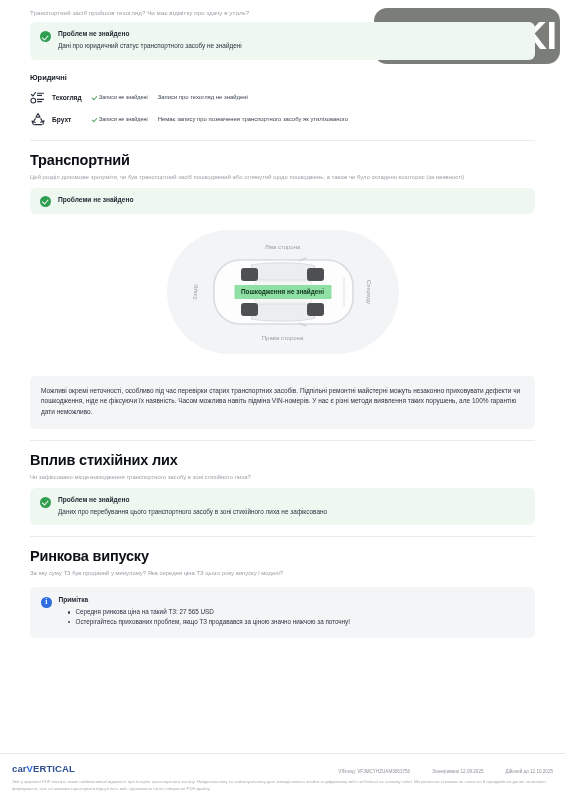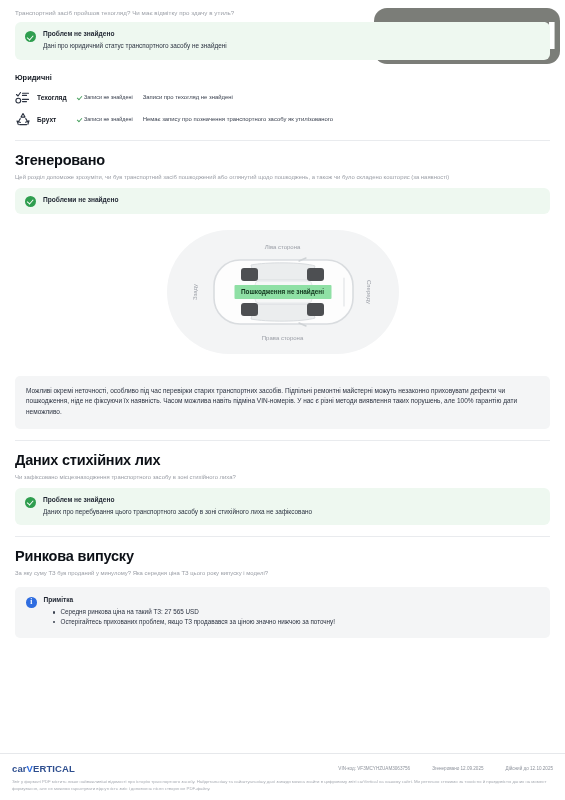--- a/index.html
+++ b/index.html
@@ -19,21 +19,21 @@
     display: flex; align-items: center; justify-content: center;
     letter-spacing: -0.5px;
   }
   .watermark span {
     color: #ffffff; font-size: 38px; font-weight: 700;
     font-family: "Liberation Sans", sans-serif;
     line-height: 1;
   }
 
   
-  .content { position: absolute; left: 0; top: 0; width: 565px; padding: 0 13px; }
+  .content { position: absolute; left: 0; top: 0; width: 565px; padding: 0 28px; }
 
   .question {
     font-size: 6.2px; color: #9a9ea6; letter-spacing: 0.05px;
     padding: 9px 2px 0 2px;
   }
 
   
   .alert-green {
     margin: 6px 2px 0 2px;
     background: #eef8f0;
@@ -149,21 +149,21 @@
     content: ""; position: absolute; left: 0; top: 4px;
     width: 2.4px; height: 2.4px; border-radius: 50%; background: #3b4250;
   }
 
   
   .footer {
     position: absolute; left: 0; bottom: 0; width: 565px;
     border-top: 1px solid #e6e8eb; background: #fff;
     padding: 9px 12px 8px 12px;
   }
-  .footer-top { display: flex; align-items: center; }
+  .footer-top { display: flex; align-items: flex-end; }
   .logo { font-size: 9.5px; font-weight: 700; letter-spacing: 0.1px; }
   .logo .car { color: #2f4f8f; }
   .logo .v { color: #2f6de0; }
   .logo .rest { color: #2f4f8f; }
   .footer-meta { margin-left: auto; display: flex; gap: 22px; align-items: baseline; }
   .meta-item { font-size: 4.6px; color: #8e939c; white-space: nowrap; }
   .footer-disclaimer {
     margin-top: 5px; font-size: 4.3px; color: #a8acb3; line-height: 1.5;
   }
   .hidden-bar { position:absolute; left:0; top:0; width:565px; height:3px; background:#fff; }
@@ -225,21 +225,21 @@
       </span>
       <span class="legal-name">Брухт</span>
       <span class="legal-badge">
         <span class="tick"></span>
         <span>Записи не знайдені</span>
       </span>
       <span class="legal-desc">Немає запису про позначення транспортного засобу як утилізованого</span>
     </div>
 
     <div class="section-sep"></div>
-    <div class="h1">Згенеровано</div>
+    <div class="h1">Транспортний</div>
     <div class="sub">Цей розділ допоможе зрозуміти, чи був транспортний засіб пошкоджений або оглянутий щодо пошкоджень, а також чи було складено кошторис (за наявності)</div>
 
     <div class="alert-green compact">
       <div class="ico-check"></div>
       <div class="alert-title">Проблеми не знайдено</div>
     </div>
 
     <div class="diagram-wrap">
       <div class="diagram">
         <div class="diagram-bg"></div>
@@ -268,21 +268,21 @@
           <path d="M133 22 L133 50" stroke="#e2e5e7" stroke-width="1.2" stroke-linecap="round"></path>
         </svg>
 
         <div class="dmg-badge">Пошкодження не знайдені</div>
       </div>
     </div>
 
     <div class="note-gray">Можливі окремі неточності, особливо під час перевірки старих транспортних засобів. Підпільні ремонтні майстерні можуть незаконно приховувати дефекти чи пошкодження, ніде не фіксуючи їх наявність. Часом можлива навіть підміна VIN-номерів. У нас є різні методи виявлення таких порушень, але 100% гарантію дати неможливо.</div>
 
     <div class="section-sep"></div>
-    <div class="h1">Даних стихійних лих</div>
+    <div class="h1">Вплив стихійних лих</div>
     <div class="sub">Чи зафіксовано місцезнаходження транспортного засобу в зоні стихійного лиха?</div>
 
     <div class="alert-green">
       <div class="ico-check"></div>
       <div>
         <div class="alert-title">Проблем не знайдено</div>
         <div class="alert-body">Даних про перебування цього транспортного засобу в зоні стихійного лиха не зафіксовано</div>
       </div>
     </div>
 

